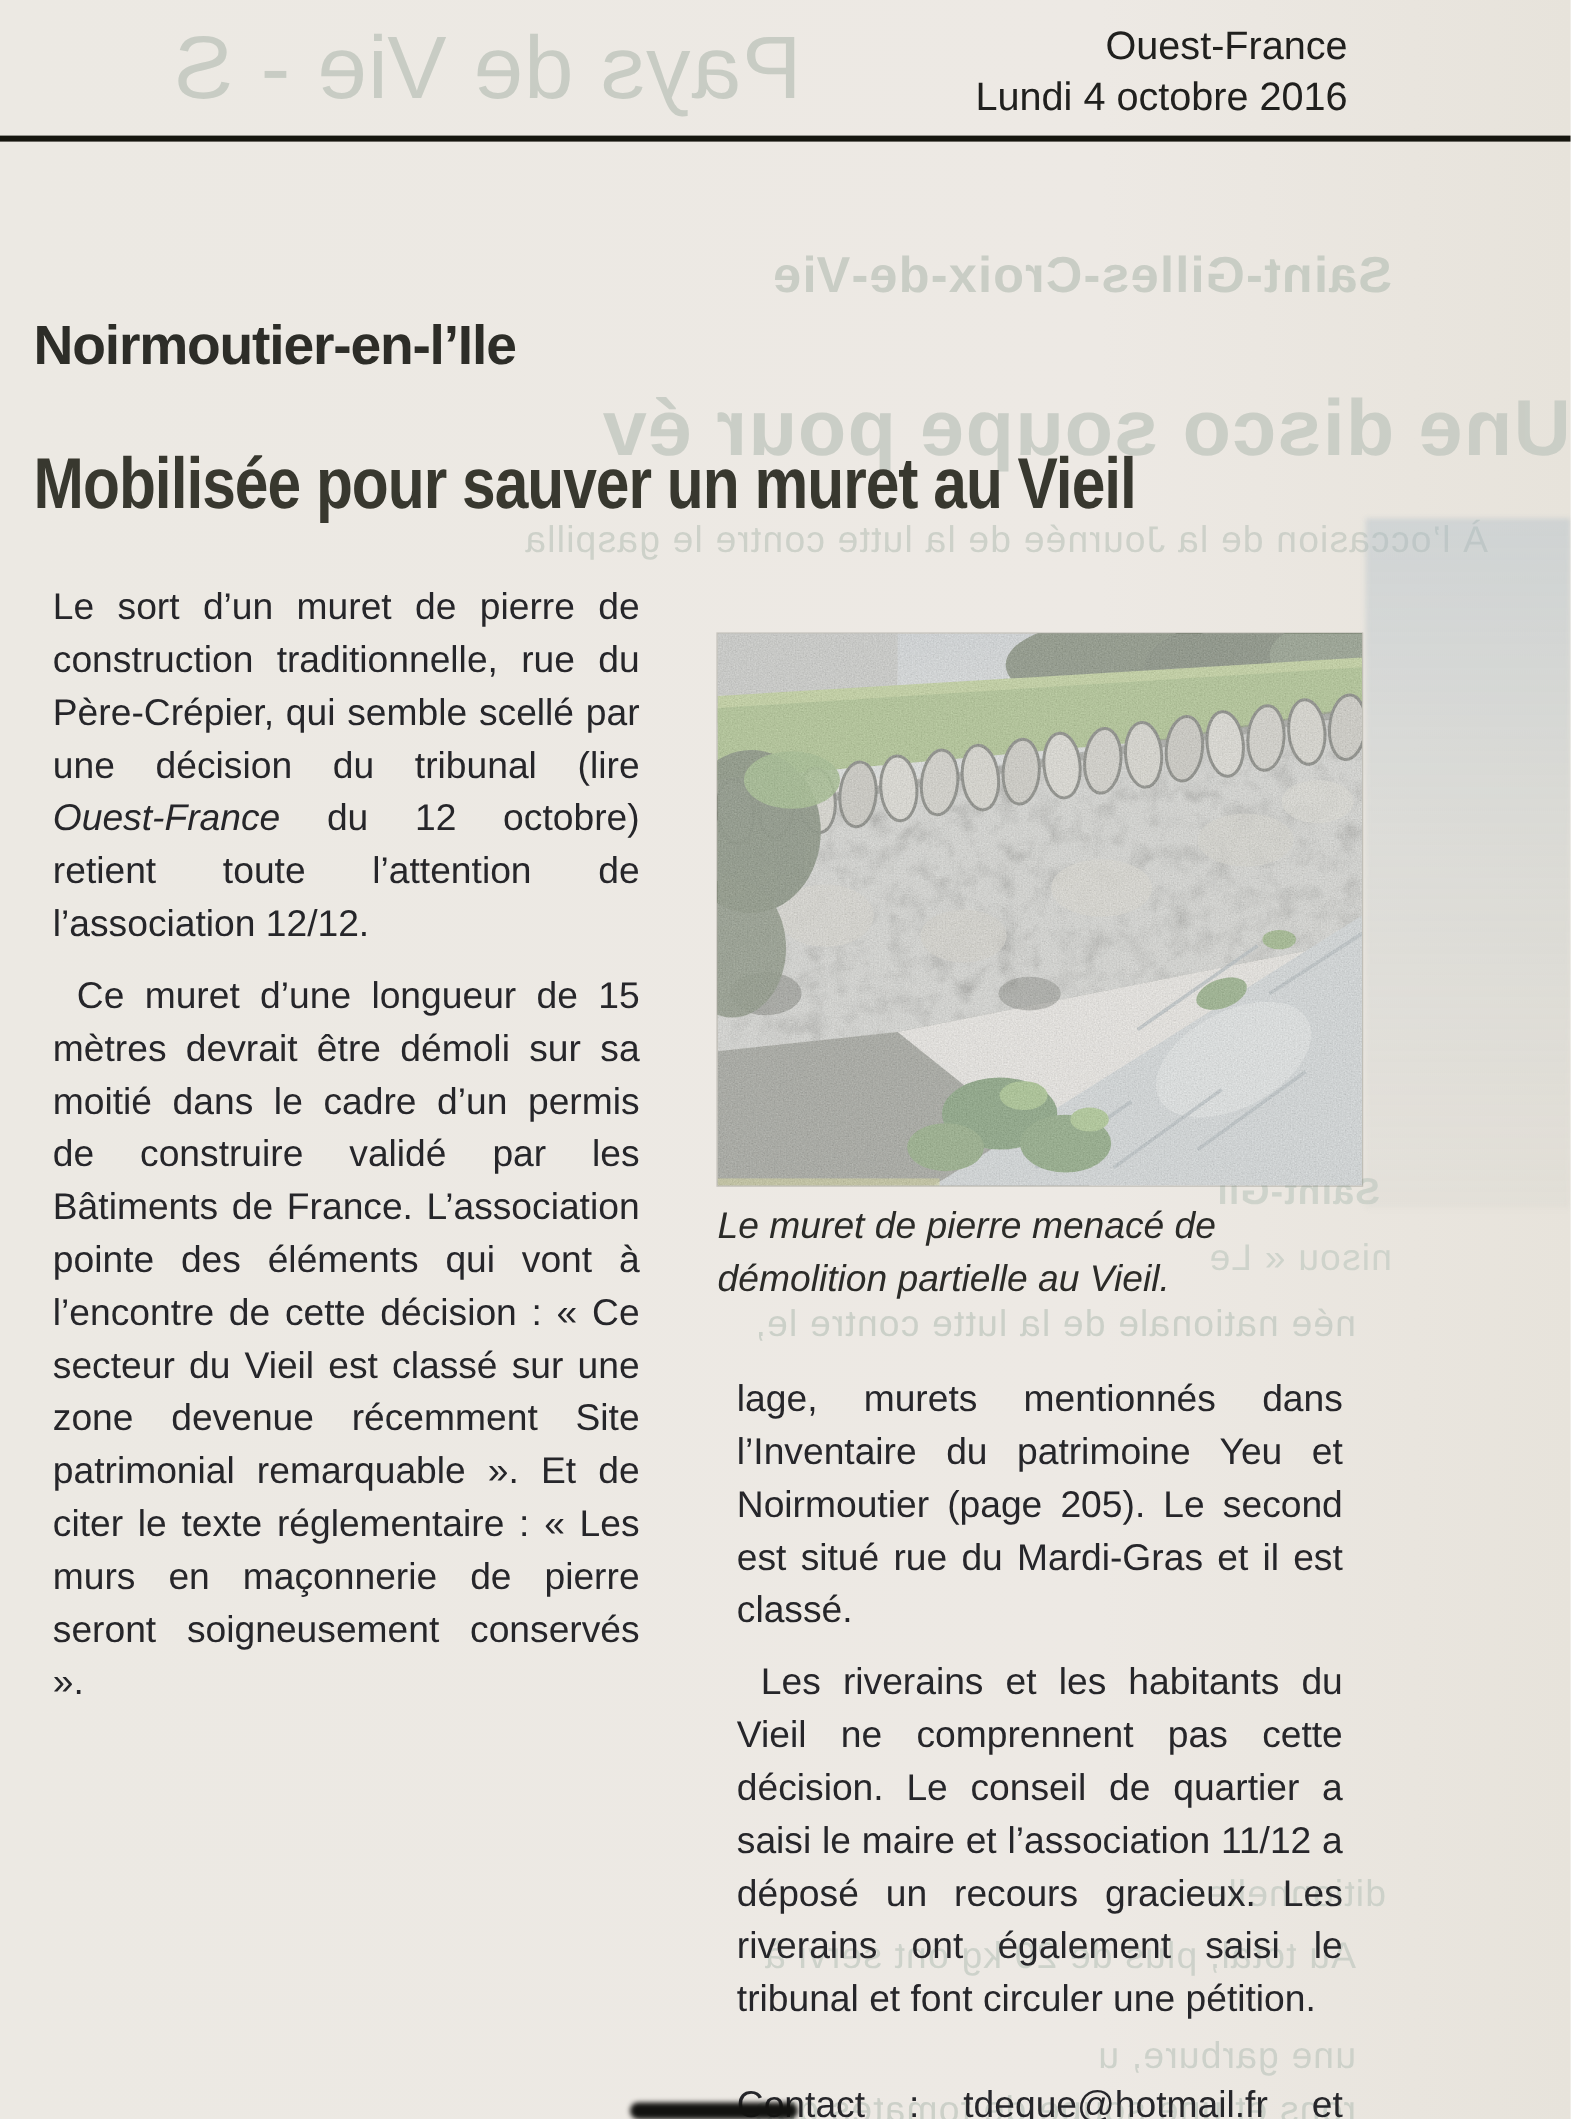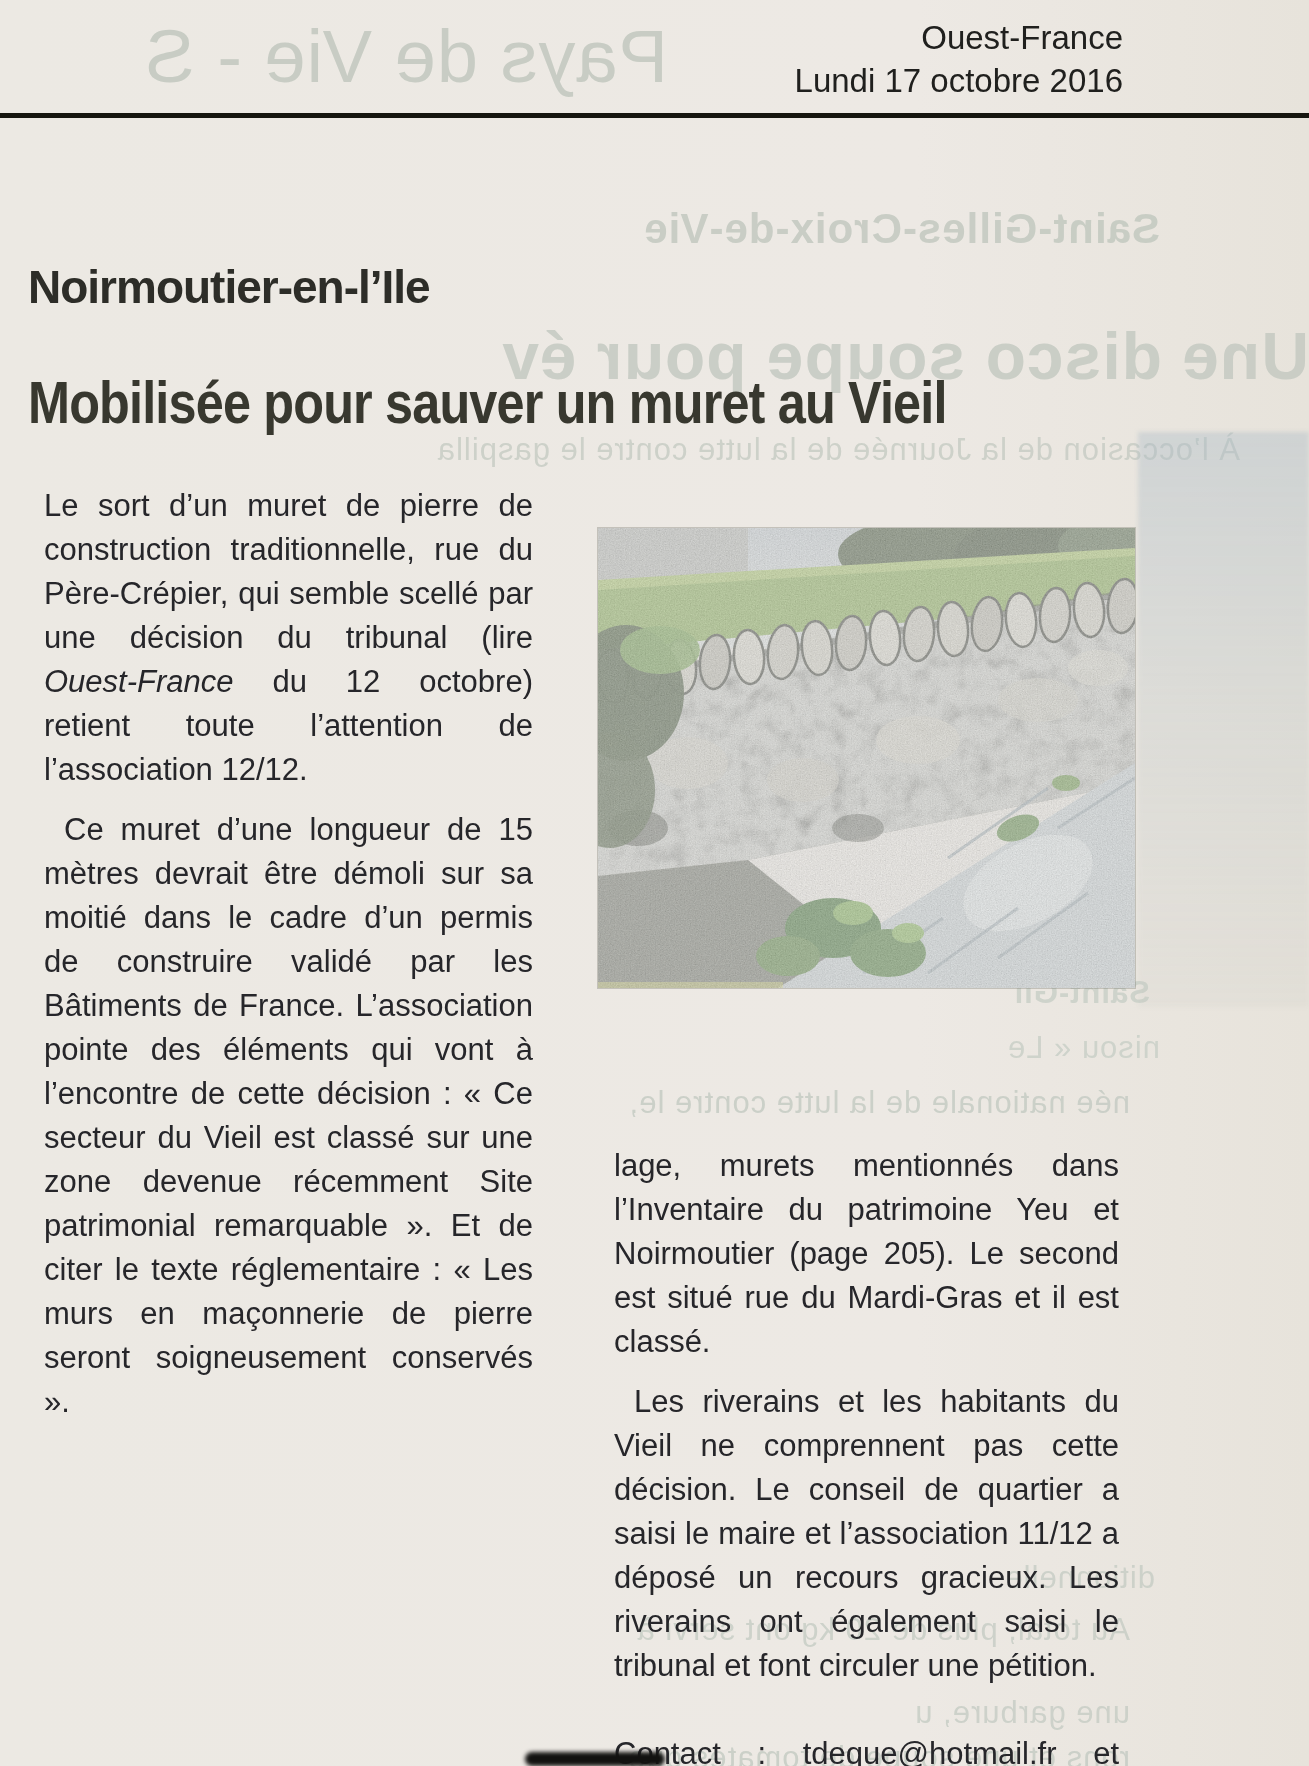--- a/index.html
+++ b/index.html
@@ -86,21 +86,21 @@
       <div class="bleed" style="left: 620px; top: 1085px; width: 510px; font-size: 31px; font-weight: 400; color: rgb(198, 204, 196);">née nationale de la lutte contre le,</div>
       <div class="bleed" style="left: 930px; top: 1560px; width: 225px; font-size: 31px; font-weight: 400; color: rgb(200, 206, 198);">ditionnelle.</div>
       <div class="bleed" style="left: 620px; top: 1612px; width: 510px; font-size: 31px; font-weight: 400; color: rgb(200, 206, 198);">Au total, plus de 20 kg ont servi à</div>
       <div class="bleed" style="left: 880px; top: 1695px; width: 250px; font-size: 31px; font-weight: 400; color: rgb(200, 206, 198);">une garbure, u</div>
       <div class="bleed" style="left: 620px; top: 1740px; width: 510px; font-size: 31px; font-weight: 400; color: rgb(198, 204, 196);">rons et une soupe de tomates que</div>
     </div>
   <div class="bleed-photo-band"></div>
 
   <div class="masthead">
     <div>Ouest-France</div>
-    <div>Lundi 17 octobre 2016</div>
+    <div>Lundi 4 octobre 2016</div>
   </div>
   <div class="rule"></div>
 
   <div class="section-heading">Noirmoutier-en-l’Ile</div>
   <div class="headline">Mobilisée pour sauver un muret au Vieil</div>
 
   <div class="col col-left">
       <p class="para"><span class="seg-n">Le sort d’un muret de pierre de construction traditionnelle, rue du Père-Crépier, qui semble scellé par une décision du tribunal (lire </span><span class="seg-i">Ouest-France</span><span class="seg-n"> du 12 octobre) retient toute l’attention de l’association 12/12.</span></p>
       <p class="para indent"><span class="seg-n">Ce muret d’une longueur de 15 mètres devrait être démoli sur sa moitié dans le cadre d’un permis de construire validé par les Bâtiments de France. L’association pointe des éléments qui vont à l’encontre de cette décision : </span><span class="seg-b">« Ce secteur du Vieil est classé sur une zone devenue récemment Site patrimonial remarquable ».</span><span class="seg-n"> Et de citer le texte réglementaire : </span><span class="seg-b">« Les murs en maçonnerie de pierre seront soigneusement conservés ».</span></p>
     </div>
@@ -189,20 +189,21 @@
       <ellipse cx="310" cy="405" rx="16" ry="10" fill="#83b258"></ellipse>
       <ellipse cx="420" cy="300" rx="22" ry="12" fill="#5c8744" transform="rotate(-20 420 300)"></ellipse>
       <ellipse cx="468" cy="255" rx="14" ry="8" fill="#6a9448"></ellipse>
 
       <rect x="0" y="454" width="185" height="6" fill="#c9cc66" opacity="0.6"></rect>
 
       <rect x="0" y="0" width="537" height="460" filter="url(#grain)"></rect>
       <rect x="0" y="0" width="537" height="460" fill="#eae6df" opacity="0.12"></rect>
     </svg>
   </div>
+  <div class="caption">Le muret de pierre menacé de démolition partielle au Vieil.</div>
 
   <div class="col col-right">
     <div>
         <p class="para"><span class="seg-n">lage, murets mentionnés dans l’Inventaire du patrimoine Yeu et Noirmoutier (page 205). Le second est situé rue du Mardi-Gras et il est classé.</span></p>
         <p class="para indent"><span class="seg-n">Les riverains et les habitants du Vieil ne comprennent pas cette décision. Le conseil de quartier a saisi le maire et l’association 11/12 a déposé un recours gracieux. Les riverains ont également saisi le tribunal et font circuler une pétition.</span></p>
       </div>
     <p class="para contact-para"><span class="seg-b">Contact</span><span class="seg-n"> : tdeque@hotmail.fr et 12sur12@12sur12.org</span></p>
   </div>
 
   <div class="smudge"></div>

